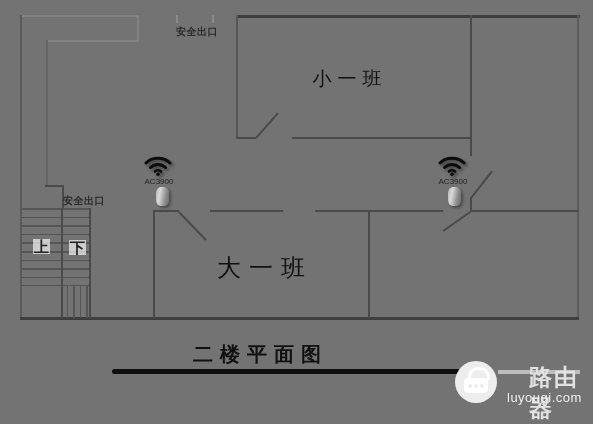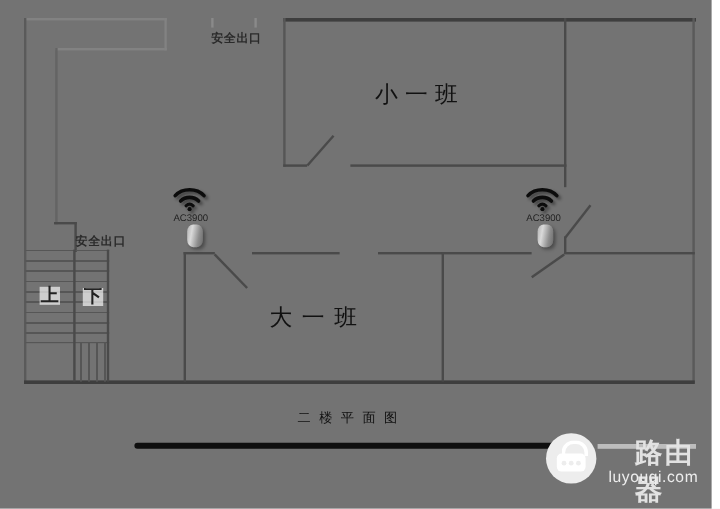--- a/index.html
+++ b/index.html
@@ -19,22 +19,22 @@
   .stair-verts{position:absolute;background:
       repeating-linear-gradient(to right,transparent 0,transparent 5px,#565656 5px,#565656 6.5px);}
   .stair-word{position:absolute;font-size:15px;font-weight:bold;color:#222;
       background:rgba(255,255,255,0.65);line-height:15px;padding:0 1px;}
   .ap{position:absolute;}
   .wifi{position:absolute;filter:drop-shadow(2px 2px 1.5px rgba(0,0,0,0.45));}
   .ap-model{position:absolute;font-size:8px;color:#222;text-align:center;width:34px;letter-spacing:0;}
   .ap-device{position:absolute;width:13px;height:19px;border-radius:5px/6px;
       background:linear-gradient(100deg,#b3b3b3 0%,#d9d9d9 30%,#8d8d8d 70%,#6c6c6c 100%);
       box-shadow:2px 2px 3px rgba(0,0,0,0.35);}
-  .title{position:absolute;font-size:11px;font-weight:normal;letter-spacing:7px;
-      text-align:center;color:#111;}
+  .title{position:absolute;font-size:20px;font-weight:bold;letter-spacing:7px;
+      color:#111;}
   .title-underline{position:absolute;background:#0f0f0f;height:4.5px;border-radius:3px;}
   .title-underline-faded{position:absolute;background:#bdbdbd;height:4px;}
   .wm-circle{position:absolute;width:42px;height:42px;border-radius:50%;background:#ededed;}
   .wm-router-body{position:absolute;left:9px;top:17px;width:24px;height:15px;border-radius:4px;
       background:#ffffff;}
   .wm-dot{position:absolute;top:6px;width:4px;height:4px;border-radius:50%;background:#ededed;}
   .wm-arc{position:absolute;left:13px;top:6px;width:16px;height:10px;border:3px solid #fff;
       border-bottom:none;border-radius:10px 10px 0 0;}
   .wm-brand{position:absolute;font-size:23px;font-weight:bold;letter-spacing:2px;color:#e2e2e2;}
   .wm-site{position:absolute;font-size:13px;color:#ededed;letter-spacing:0.5px;}
@@ -84,21 +84,21 @@
   <div class="stair-treads" style="left:62px;top:208px;width:29px;height:78px;"></div>
   <div class="stair-verts" style="left:62px;top:285px;width:28px;height:33px;"></div>
   <div class="v" style="left:61px;top:208px;height:110px;width:1.6px;"></div>
   <div class="v" style="left:89px;top:208px;height:110px;width:1.6px;"></div>
   <div class="stair-word" style="left:33px;top:239px;">上</div>
   <div class="stair-word" style="left:69px;top:240px;">下</div>
 
   <div class="lbl exit-lbl" style="left:63px;top:194px;width:48px;">安全出口</div>
 
   <div class="lbl room-lbl" style="left:300px;top:66px;width:100px;font-size:19px;letter-spacing:6px;">小一班</div>
-  <div class="lbl room-lbl" style="left:215px;top:252px;width:100px;font-size:19px;letter-spacing:8px;">大一班</div>
+  <div class="lbl room-lbl" style="left:215px;top:252px;width:100px;font-size:24px;letter-spacing:8px;">大一班</div>
 
   <div class="ap">
     <svg class="wifi" style="left:144px;top:155px;" width="28" height="21" viewBox="0 0 28 21">
       <path d="M2 8 C8 1.5, 20 1.5, 26 8" stroke="#0c0c0c" stroke-width="3" fill="none" stroke-linecap="round"></path>
       <path d="M6.5 12.5 C10.5 8.5, 17.5 8.5, 21.5 12.5" stroke="#0c0c0c" stroke-width="3" fill="none" stroke-linecap="round"></path>
       <path d="M11 16.5 C12.8 14.8, 15.2 14.8, 17 16.5" stroke="#0c0c0c" stroke-width="2.6" fill="none" stroke-linecap="round"></path>
       <circle cx="14" cy="19.3" r="1.7" fill="#0c0c0c"></circle>
     </svg>
     <div class="ap-model" style="left:142px;top:177px;">AC3900</div>
     <div class="ap-device" style="left:156px;top:187px;"></div>

